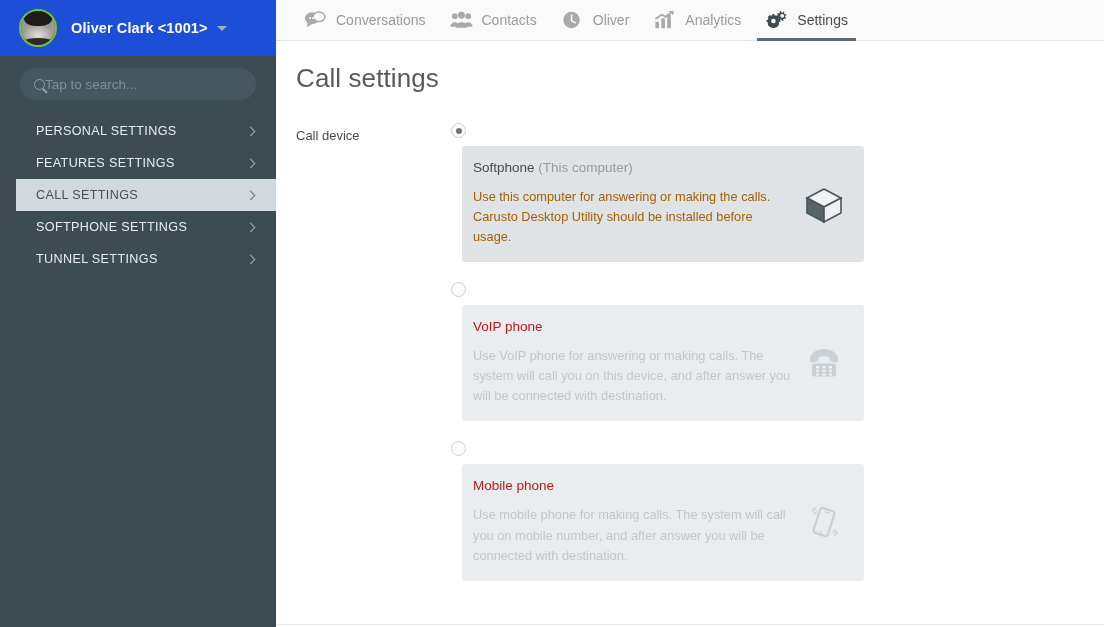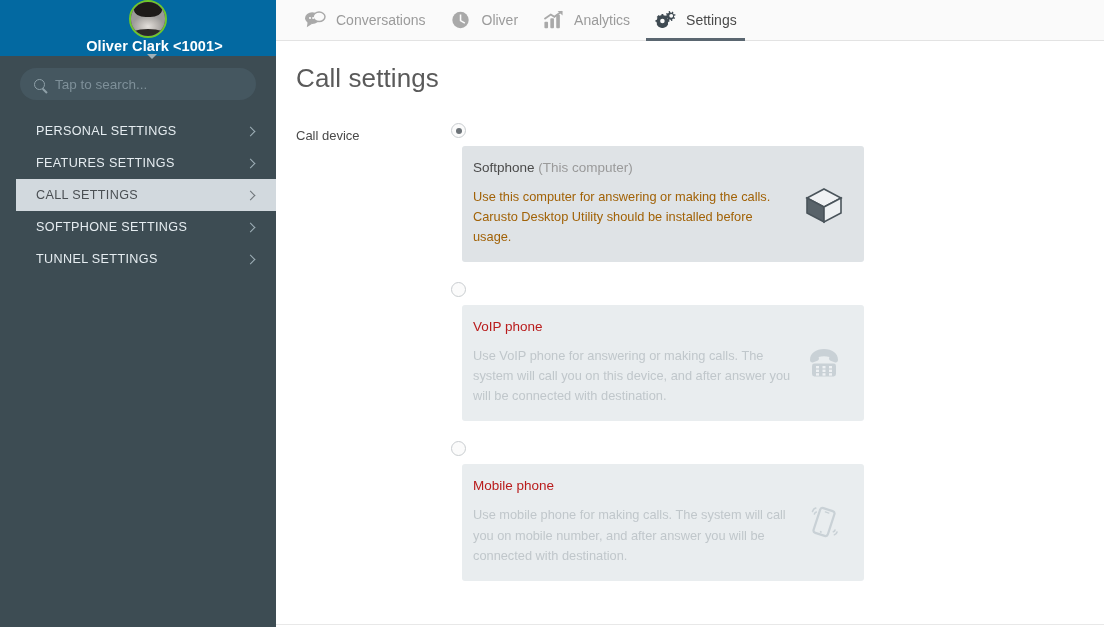--- a/index.html
+++ b/index.html
@@ -13,24 +13,23 @@
 
   
   .sidebar {
     width: 276px; height: 627px;
     background: #3d4c53;
     position: relative;
     flex: 0 0 276px;
   }
   .sb-header {
     height: 56px;
-    background: #0369a1;
+    background: #1d4ed8;
     display: flex; align-items: center;
     padding-left: 19px;
-    flex-direction: column;
   }
   .avatar {
     width: 38px; height: 38px; border-radius: 50%;
     border: 2px solid #6fc72a;
     background: #8d9298;
     overflow: hidden; position: relative; flex: 0 0 38px;
   }
   .avatar .face {
     position: absolute; inset: 0;
     background:
@@ -62,21 +61,21 @@
     display: flex; align-items: center; padding: 0 14px;
   }
   .mag {
     width: 11px; height: 11px; border: 1.6px solid #8fa0a8; border-radius: 50%;
     position: relative; flex: 0 0 auto;
   }
   .mag::after {
     content: ""; position: absolute; right: -4px; bottom: -3px;
     width: 6px; height: 1.6px; background: #8fa0a8; transform: rotate(45deg);
   }
-  .sb-search-text { color: #7e9099; font-size: 13.5px; margin-left: 10px; }
+  .sb-search-text { color: #7e9099; font-size: 13.5px; margin-left: 0; }
 
   .sb-nav { margin-top: 5px; }
   .sb-item {
     height: 32px; display: flex; align-items: center;
     padding: 0 16px 0 20px; position: relative; cursor: pointer; margin-left: 16px;
   }
   .sb-item .lbl {
     color: #e6edf1; font-size: 12.6px; letter-spacing: .35px; flex: 1;
   }
   .sb-item.active { background: #d2d9de; }
@@ -238,20 +237,33 @@
             <ellipse cx="9" cy="9" rx="8" ry="6.4"></ellipse>
             <path d="M4 13 L3 19 L9 15 Z"></path>
             <ellipse cx="16.5" cy="7.5" rx="6.5" ry="5.2" fill="#fafafa" stroke="currentColor" stroke-width="1.6"></ellipse>
             <circle cx="6.5" cy="8.8" r="1.2" fill="#fafafa"></circle>
             <circle cx="10" cy="8.8" r="1.2" fill="#fafafa"></circle>
           </svg>
         </span>
         <span class="tlbl">Conversations</span>
       </div>
 
+      <div class="tab">
+        <span class="tabicon">
+          <svg viewBox="0 0 24 20" width="23" height="20" fill="currentColor">
+            <circle cx="5" cy="6" r="3"></circle>
+              <circle cx="19" cy="6" r="3"></circle>
+              <circle cx="12" cy="5" r="3.6"></circle>
+            <path d="M0.5 17c0-3 2-4.7 4.5-4.7S9.5 14 9.5 17z"></path>
+            <path d="M14.5 17c0-3 2-4.7 4.5-4.7S23.5 14 23.5 17z"></path>
+            <path d="M6 18c0-3.6 2.6-5.7 6-5.7s6 2.1 6 5.7z"></path>
+          </svg>
+        </span>
+        <span class="tlbl">Contacts</span>
+      </div>
 
       <div class="tab">
         <span class="tabicon">
           <svg viewBox="0 0 22 22" width="21" height="20" fill="currentColor">
             <circle cx="11" cy="11" r="9"></circle>
             <path d="M10.2 5h1.7v6.3l4.3 2.4-.85 1.45L10.2 12z" fill="#fafafa"></path>
           </svg>
         </span>
         <span class="tlbl">Oliver</span>
       </div>

